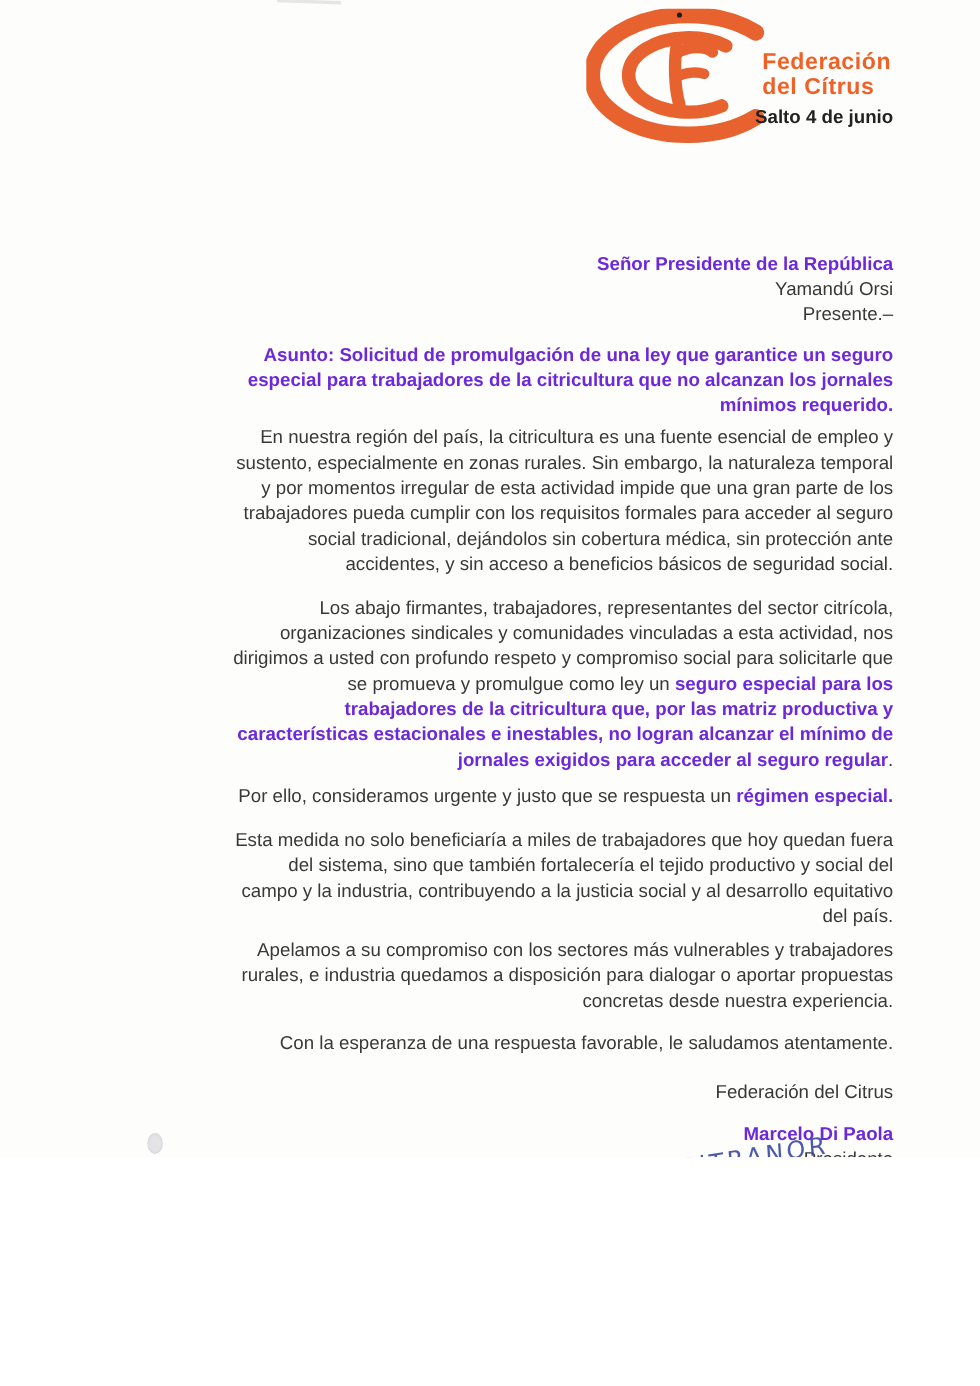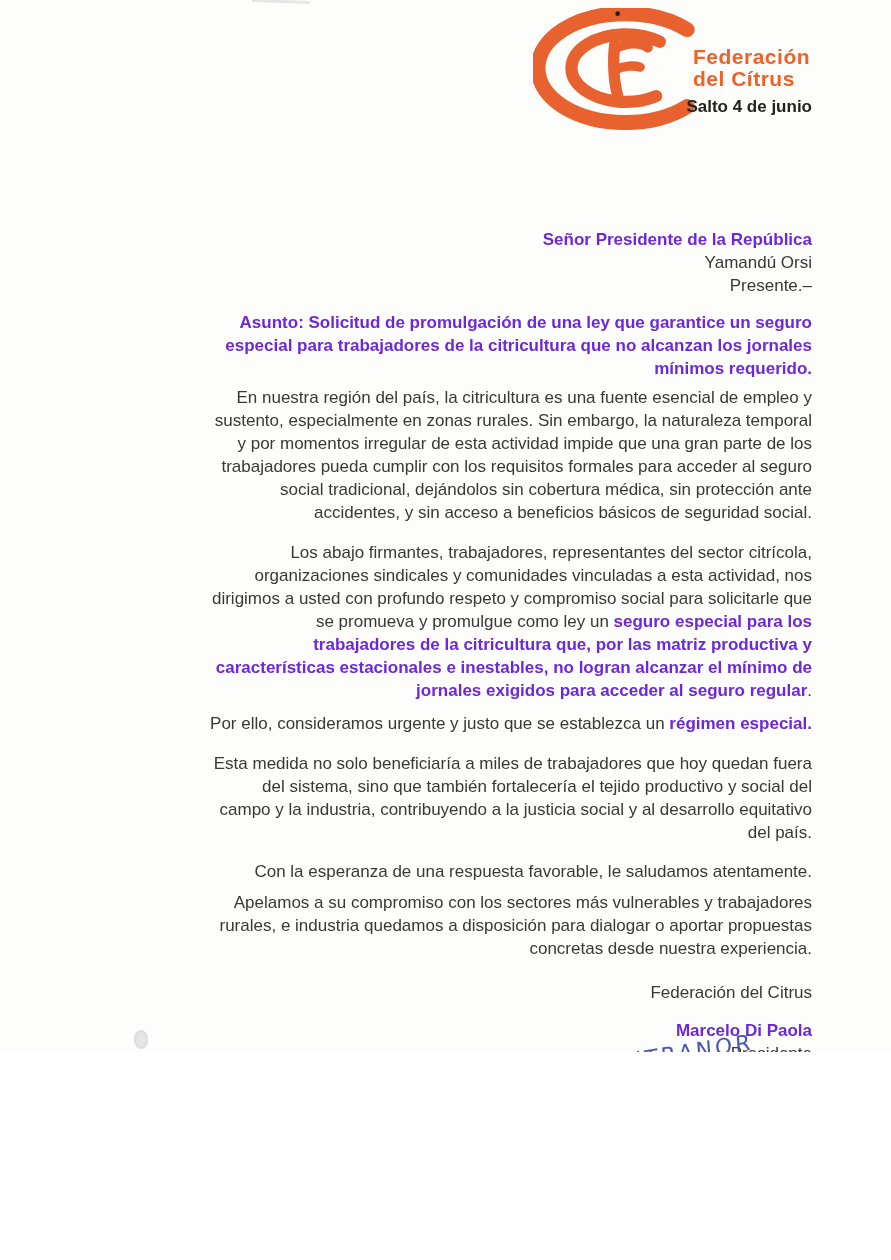--- a/index.html
+++ b/index.html
@@ -96,32 +96,32 @@
 accidentes, y sin acceso a beneficios básicos de seguridad social.</p>
 
     <p class="para p1"><span>Los abajo firmantes, trabajadores, representantes del sector citrícola,
 organizaciones sindicales y comunidades vinculadas a esta actividad, nos
 dirigimos a usted con profundo respeto y compromiso social para solicitarle que
 se promueva y promulgue como ley un </span><span class="bold">seguro especial para los
 trabajadores de la citricultura que, por las matriz productiva y
 características estacionales e inestables, no logran alcanzar el mínimo de
 jornales exigidos para acceder al seguro regular</span><span>.</span></p>
 
-    <p class="para p3"><span>Por ello, consideramos urgente y justo que se establezca un </span><span class="bold">régimen especial.</span></p>
+    <p class="para p3"><span>Por ello, consideramos urgente y justo que se respuesta un </span><span class="bold">régimen especial.</span></p>
 
     <p class="para p4">Esta medida no solo beneficiaría a miles de trabajadores que hoy quedan fuera
 del sistema, sino que también fortalecería el tejido productivo y social del
 campo y la industria, contribuyendo a la justicia social y al desarrollo equitativo
 del país.</p>
 
-    <p class="para p6">Con la esperanza de una respuesta favorable, le saludamos atentamente.</p>
-
     <p class="para p5">Apelamos a su compromiso con los sectores más vulnerables y trabajadores
 rurales, e industria quedamos a disposición para dialogar o aportar propuestas
 concretas desde nuestra experiencia.</p>
+
+    <p class="para p6">Con la esperanza de una respuesta favorable, le saludamos atentamente.</p>
 
     <div class="para org">Federación del Citrus</div>
 
     <div class="signer">
       <div class="para bold">Marcelo Di Paola</div>
       <div class="para">Presidente</div>
     </div>
   </div>
 
   <svg class="ink-svg" viewBox="0 0 800 233" xmlns="http://www.w3.org/2000/svg">

